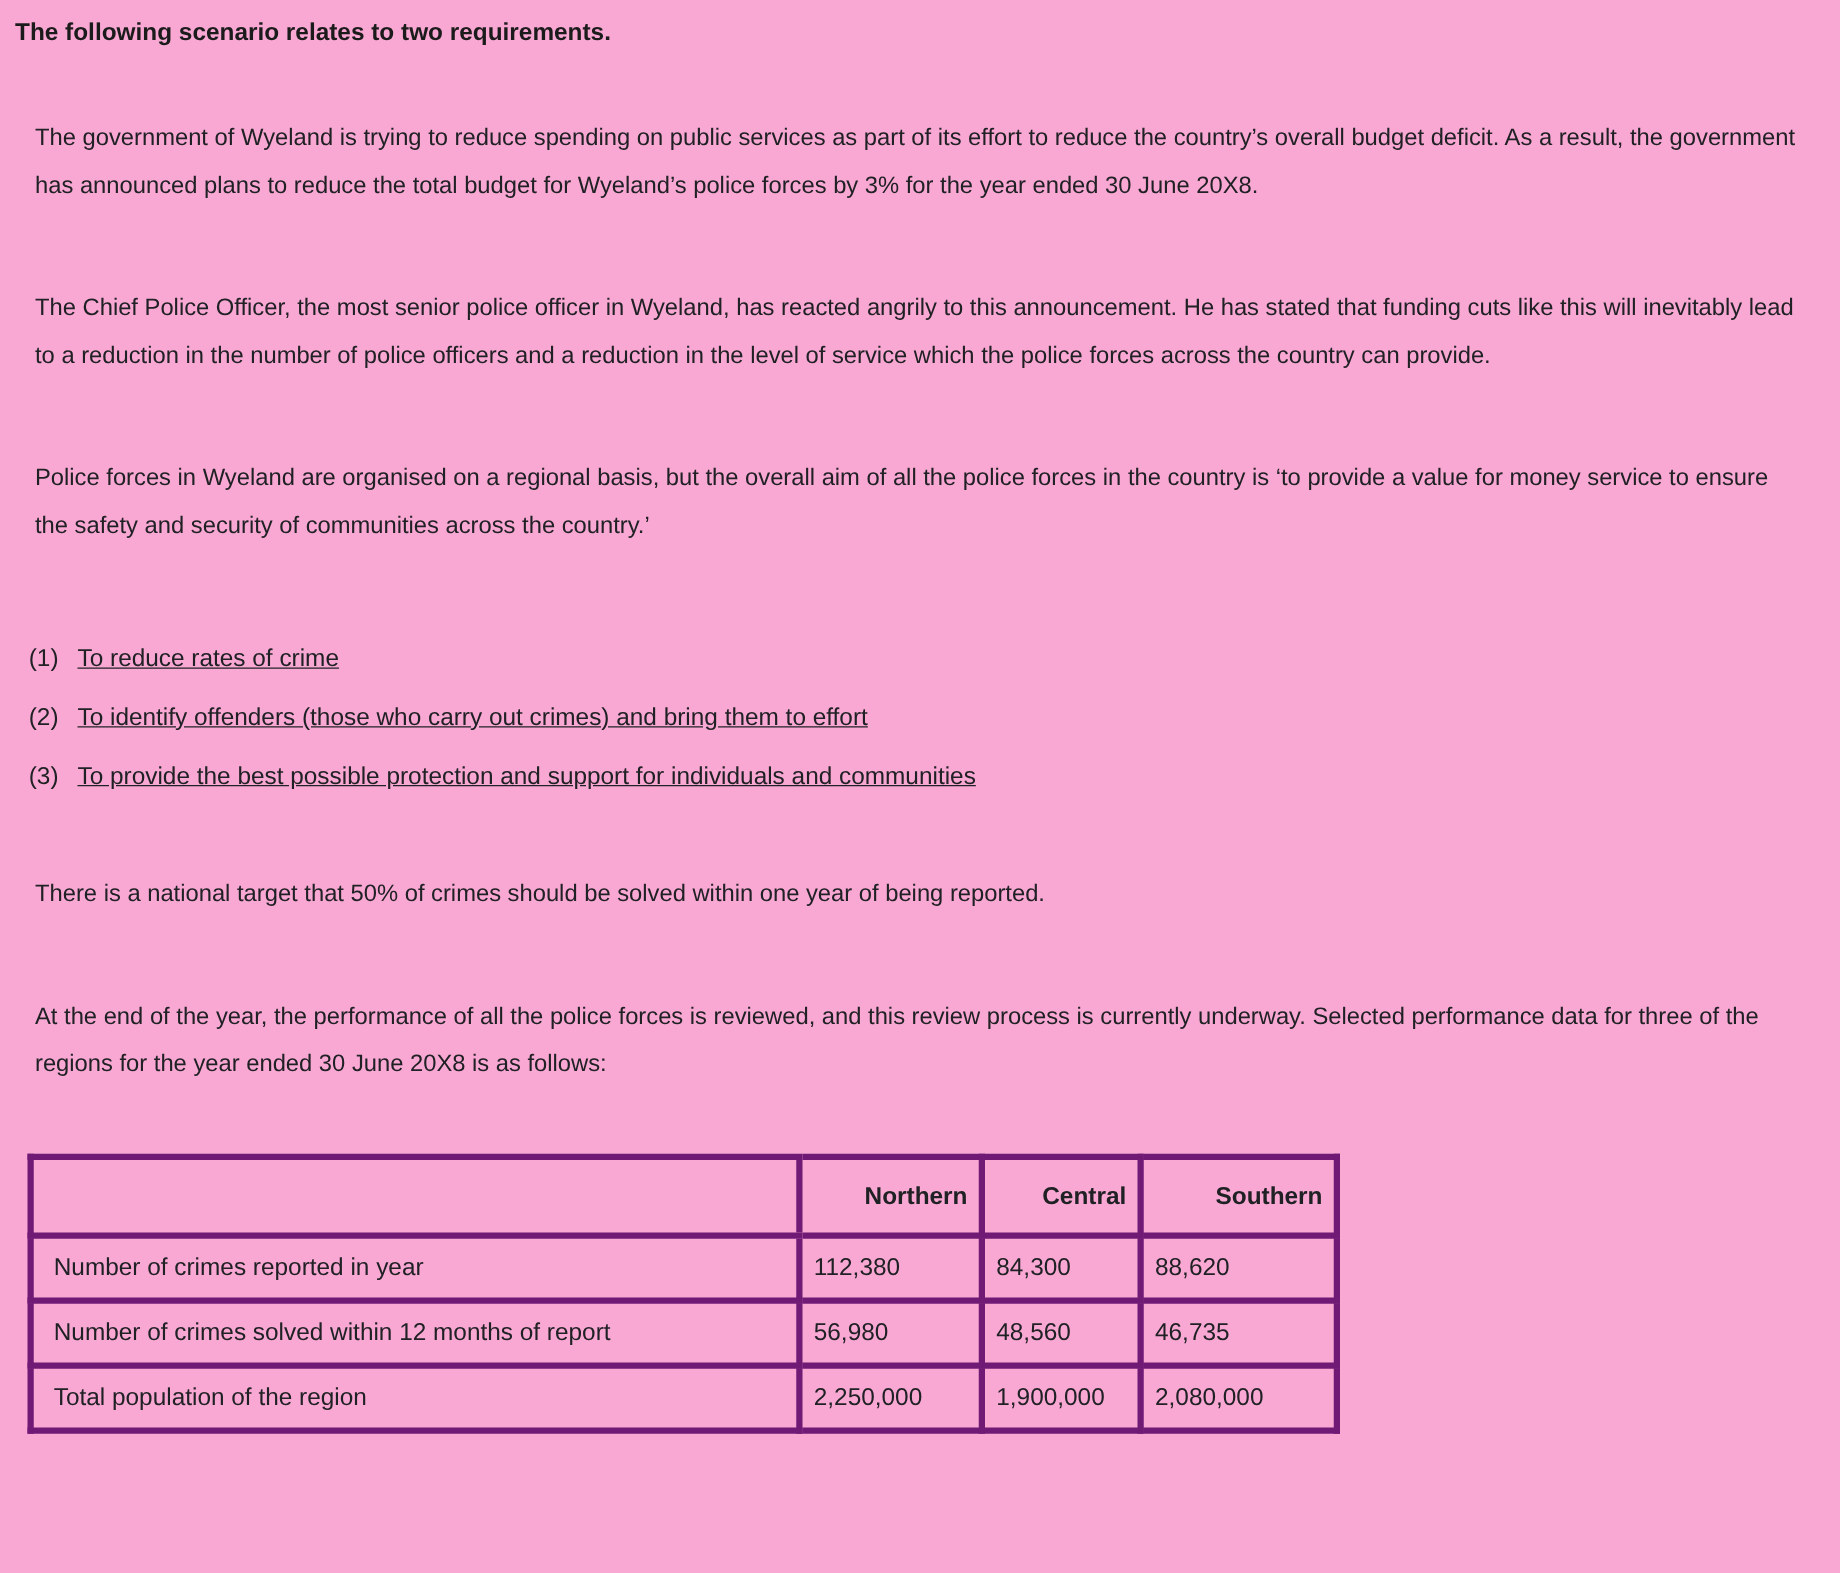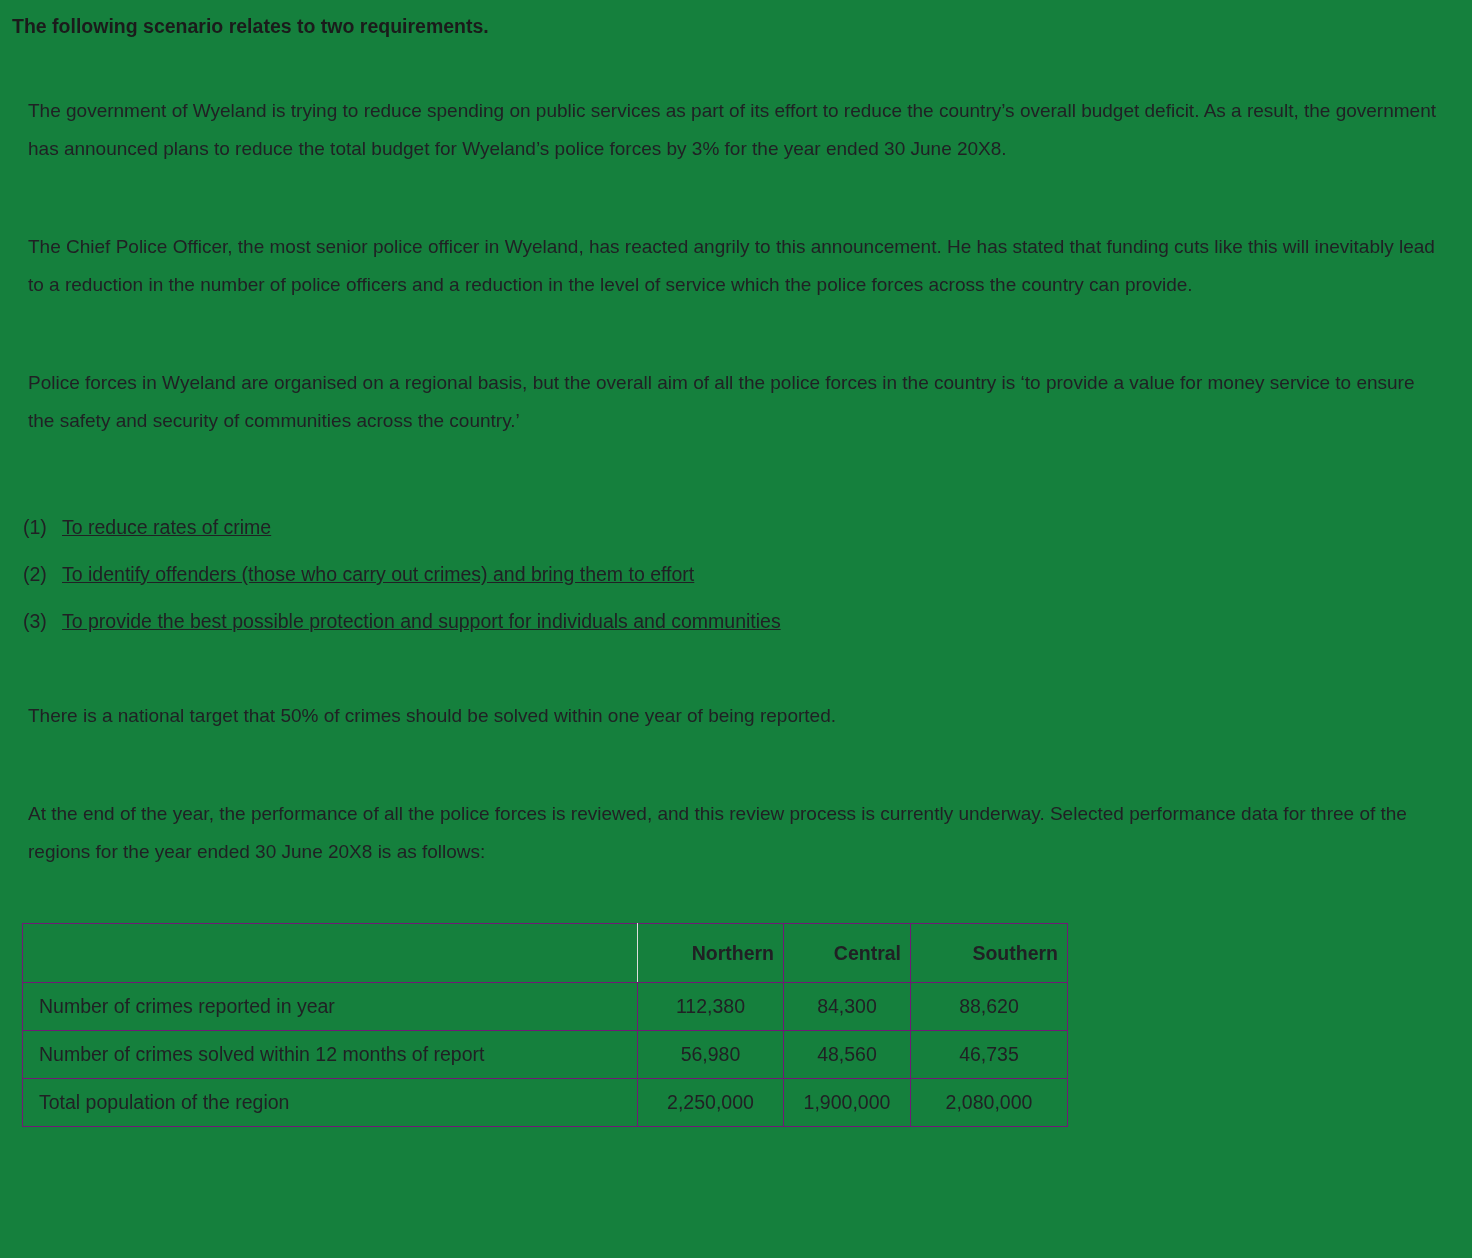--- a/index.html
+++ b/index.html
@@ -12,21 +12,21 @@
     height: 1258px;
     font-family: "Liberation Sans", sans-serif;
     color: #202124;
     -webkit-font-smoothing: antialiased;
   }
   .page {
     box-sizing: border-box;
     width: 1472px;
     min-height: 1258px;
     padding: 8px 12px 0 12px;
-    background: #15803d;
+    background: #f9a8d4;
   }
   .scenario-heading {
     font-size: 19.5px;
     font-weight: bold;
     line-height: 28px;
     color: #1b1b1b;
     margin: 4px 0 0 0;
   }
   p.para {
     font-size: 19px;
@@ -66,40 +66,40 @@
     width: 1045px;
     margin: 0 0 0 10px;
     table-layout: fixed;
     font-size: 19.5px;
   }
   table.perf col.c-label { width: 615px; }
   table.perf col.c-north { width: 146px; }
   table.perf col.c-central { width: 127px; }
   table.perf col.c-south { width: 157px; }
   table.perf th, table.perf td {
-    border: 1px solid #701a75;
+    border: 5px solid #701a75;
     padding: 10px 9px 11px 9px;
     vertical-align: middle;
     line-height: 26px;
   }
   table.perf thead th {
     font-weight: bold;
     text-align: right;
     height: 44px;
     padding-top: 7px;
     padding-bottom: 7px;
   }
   table.perf thead th.blank { border-right: 1px solid #dcdcdc; }
   table.perf tbody th {
     font-weight: normal;
     text-align: left;
     padding-left: 16px;
   }
   table.perf tbody td {
-    text-align: center;
+    text-align: left;
     padding-right: 9px;
   }
 </style>
 </head>
 <body>
 
 <div class="page">
 
   <div class="scenario-heading">The following scenario relates to two requirements.</div>
 

